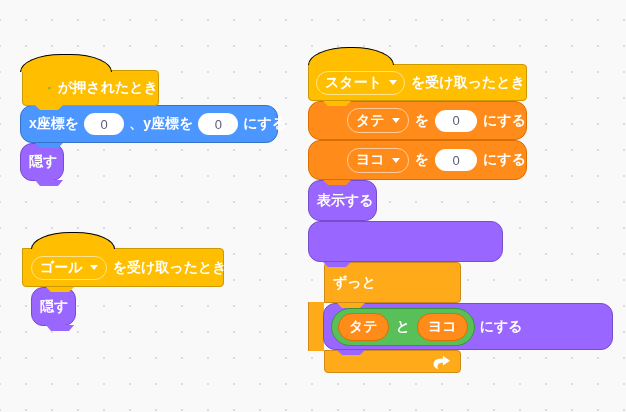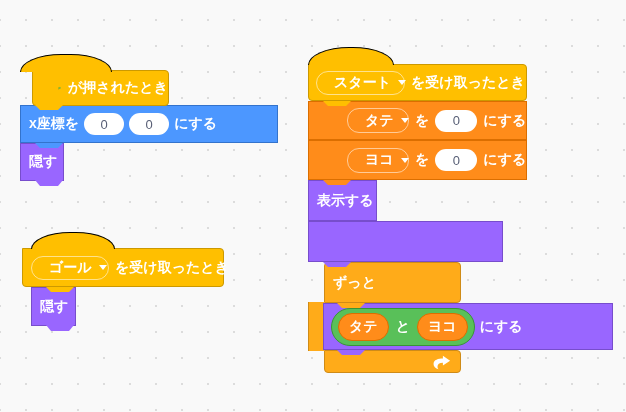--- a/index.html
+++ b/index.html
@@ -5,21 +5,21 @@
   html,body{margin:0;padding:0;}
   .workspace{
     position:relative; width:626px; height:412px; overflow:hidden;
     background-color:#F9F9F9;
     background-image:radial-gradient(circle,#dcdcdc 1.2px,transparent 1.4px);
     background-size:26px 26px; background-position:13px 7px;
     font-family:"Liberation Sans","DejaVu Sans",sans-serif;
   }
   .block{
     position:absolute; box-sizing:border-box;
-    border:1px solid; border-radius:0;
+    border:1px solid; border-radius:12px;
     display:flex; align-items:center;
     color:#fff; font-size:14px; font-weight:600; white-space:nowrap;
   }
   .events   {background:#FFBF00; border-color:#CC9900;}
   .motion   {background:#4C97FF; border-color:#3373CC;}
   .looks    {background:#9966FF; border-color:#774DCC;}
   .variables{background:#FF8C1A; border-color:#DB6E00;}
   .control  {background:#FFAB19; border-color:#CF8B17;margin-left:16px;}
   .dome{
     position:absolute; box-sizing:border-box;
@@ -30,21 +30,21 @@
   .tab{
     position:absolute; width:28px; height:5px; z-index:5;
     clip-path:polygon(0 0,5px 100%,23px 100%,28px 0);
   }
   .endtab{
     position:absolute; width:28px; height:6px; z-index:5;
     clip-path:polygon(0 0,5px 100%,23px 100%,28px 0);
     filter:drop-shadow(0 1px 0 #774DCC);
   }
   .dropdown{
-    box-sizing:border-box; height:24px; padding:0 17px;
+    box-sizing:border-box; height:24px; padding:0 8px;
     display:flex; align-items:center; gap:7px;
     border:1px solid rgba(255,255,255,0.55); border-radius:12px;
   }
   .dd-arrow{
     width:0; height:0; border-left:4px solid transparent;
     border-right:4px solid transparent; border-top:5px solid #fff;
   }
   .oval{
     box-sizing:border-box; background:#fff; border-radius:11px;
     height:22px; min-width:40px; display:flex; align-items:center; justify-content:center;
@@ -67,32 +67,33 @@
   }
   .lbl{display:inline-block;}
 </style>
 </head>
 <body>
 
 <div class="workspace">
 
   <div>
     <div class="dome events" style="left:20px; top:54px; width:92px; height:18px;"></div>
-    <div class="block events hatbody" style="left:32px; top:70px; width:137px; height:36px; padding-left:25px; gap:7px; z-index:1;">
+    <div class="block events hatbody" style="left:22px; top:70px; width:137px; height:36px; padding-left:25px; gap:7px; z-index:1;">
       <svg width="20" height="17" viewBox="0 0 20 18">
         <line x1="3.5" y1="2" x2="3.5" y2="17" stroke="#45993D" stroke-width="2"></line>
         <path d="M5 2 Q8.5 0.2 11 1.8 Q13.8 3.6 17.5 1.8 L15.5 9.4 Q12.5 11.4 10 9.6 Q7.6 7.9 5.6 9.4 Z" fill="#4CBF56" stroke="#45993D" stroke-width="1"></path>
       </svg>
       <span class="lbl">が押されたとき</span>
     </div>
 
     <div class="tab" style="left:35px; top:105px; background:#FFBF00;"></div>
     <div class="block motion" style="left:20px; top:105px; width:258px; height:38px; padding:0 8px; gap:5px;">
       <span class="lbl">x座標を</span>
       <span class="oval">0</span>
+      <span class="lbl">、y座標を</span>
       <span class="oval">0</span>
       <span class="lbl">にする</span>
     </div>
 
     <div class="tab" style="left:35px; top:143px; background:#4C97FF;"></div>
     <div class="block looks" style="left:20px; top:143px; width:44px; height:38px; padding-left:8px;">
       <span class="lbl">隠す</span>
     </div>
     <div class="endtab" style="left:35px; top:180px; background:#9966FF;"></div>
   </div>

